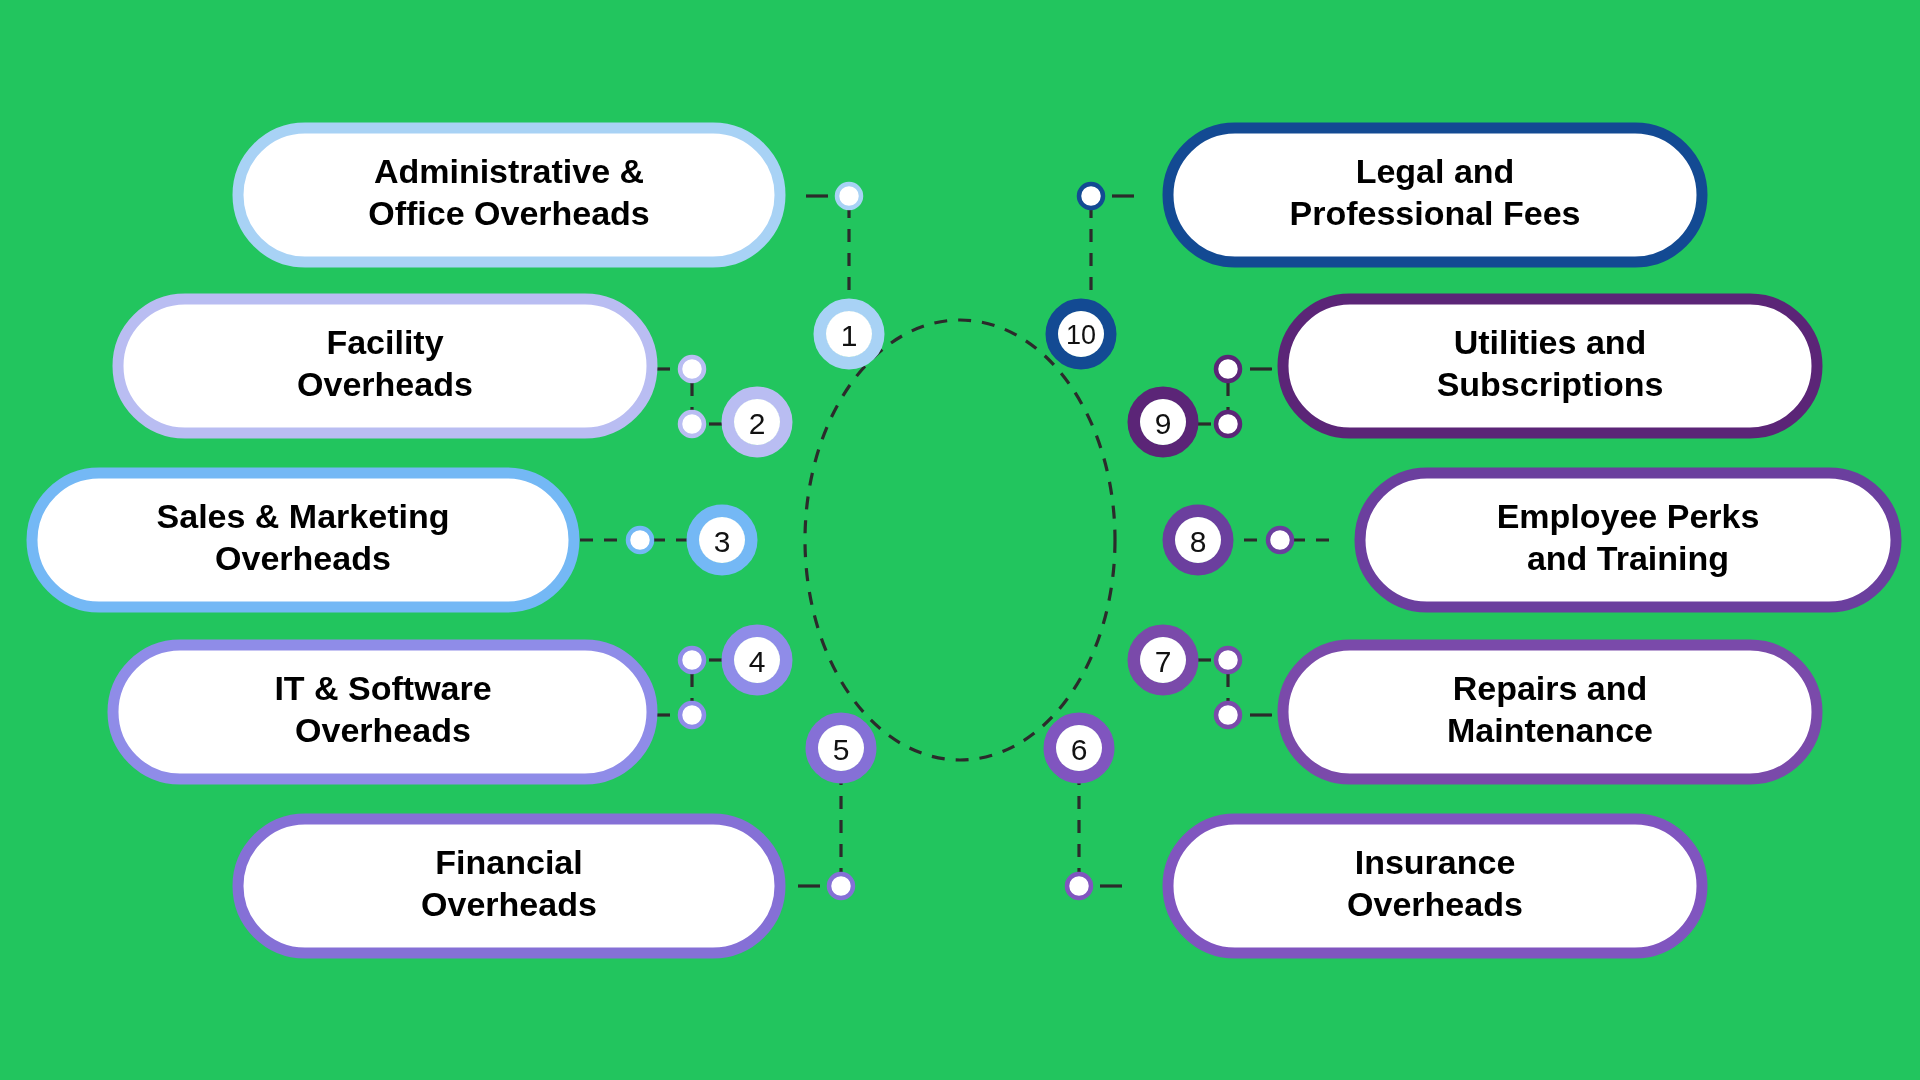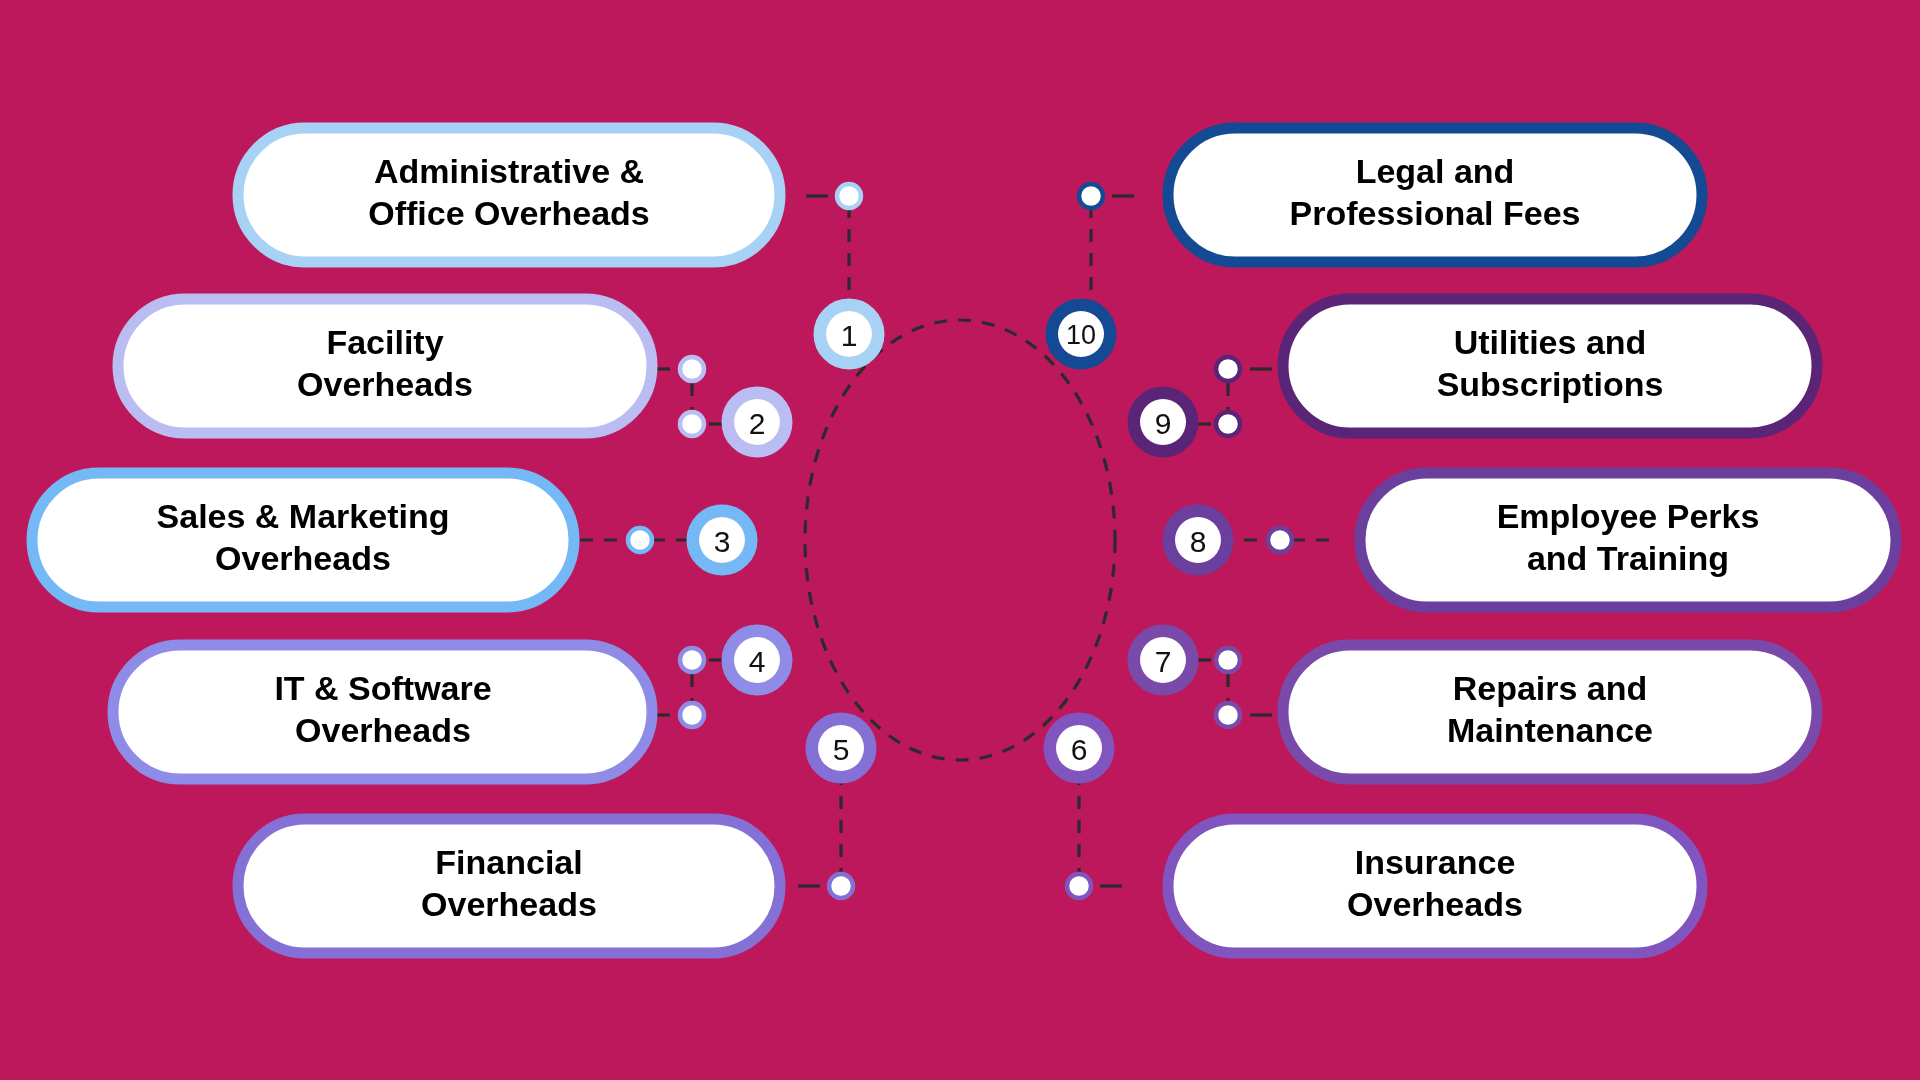--- a/index.html
+++ b/index.html
@@ -8,21 +8,21 @@
     background: #ffffff;
     width: 1920px;
     height: 1080px;
     overflow: hidden;
     font-family: "Liberation Sans", sans-serif;
   }
   #stage {
     position: relative;
     width: 1920px;
     height: 1080px;
-    background: #be185d;
+    background: #22c55e;
   }
   #diagram-svg {
     position: absolute;
     left: 0;
     top: 0;
     width: 1920px;
     height: 1080px;
   }
   .box-label {
     font-family: "Liberation Sans", sans-serif;

